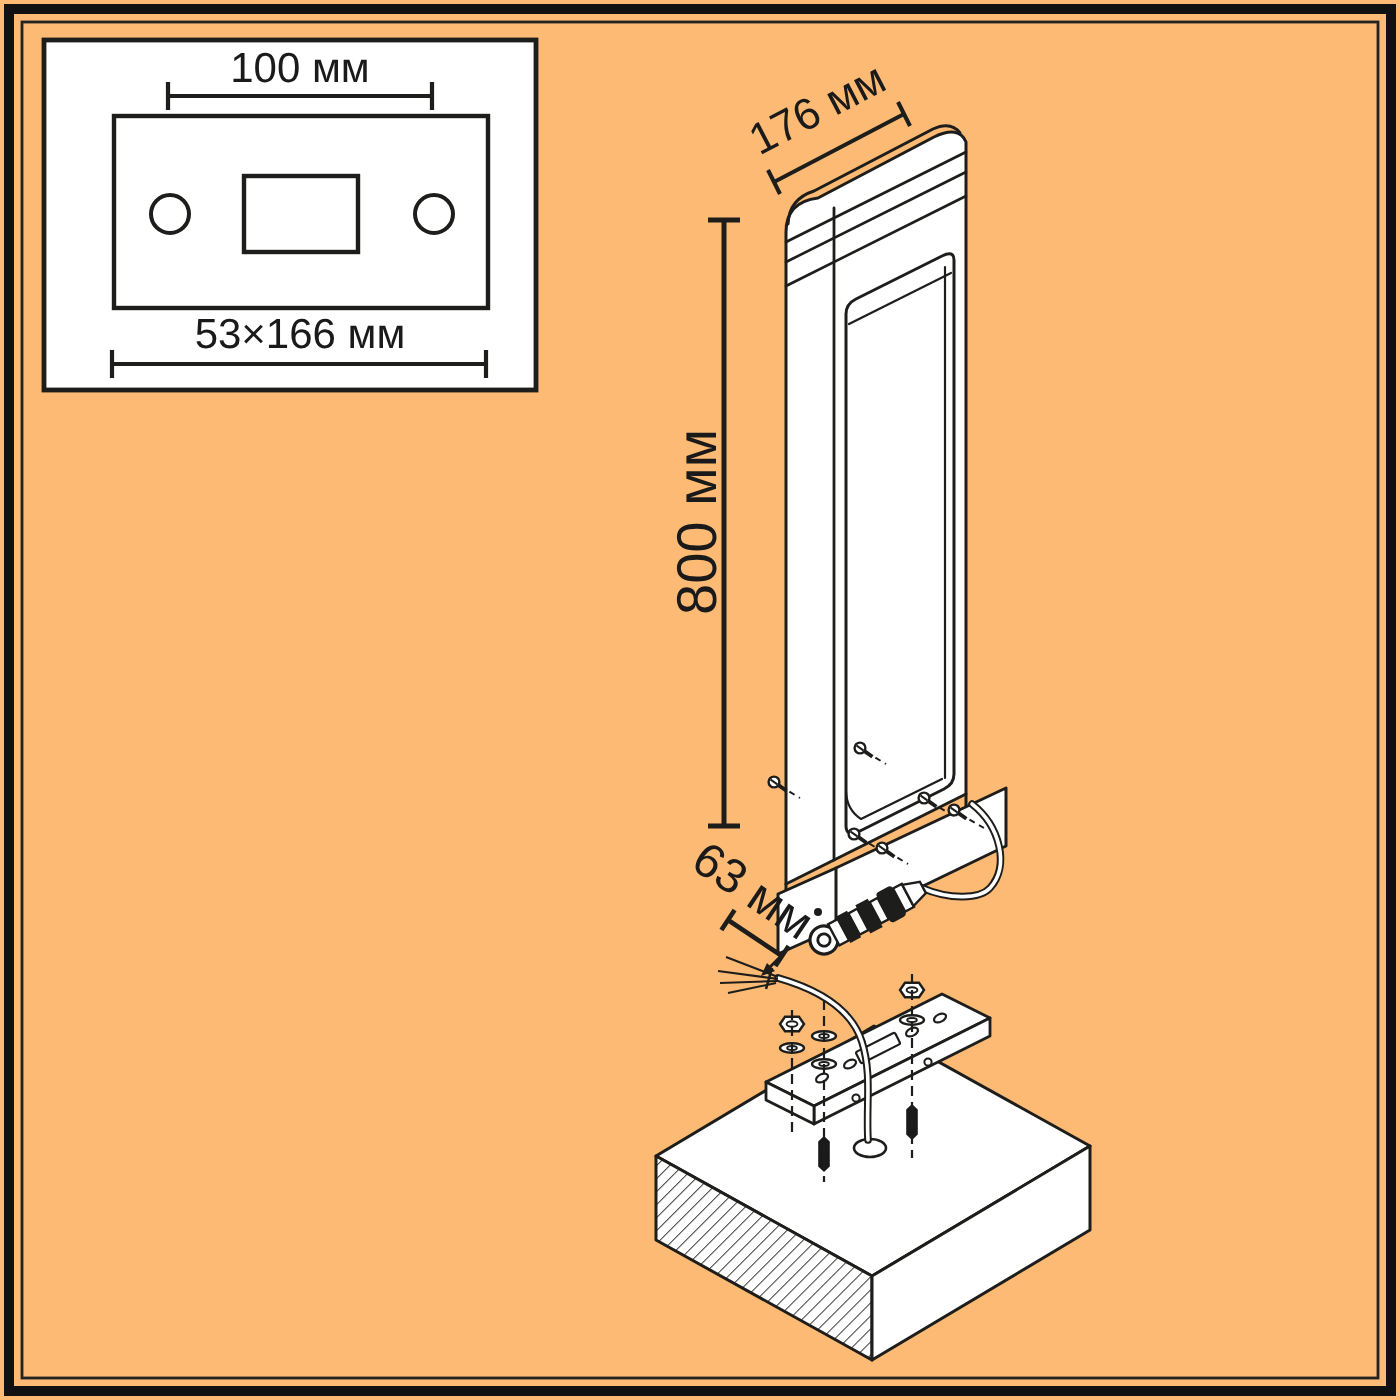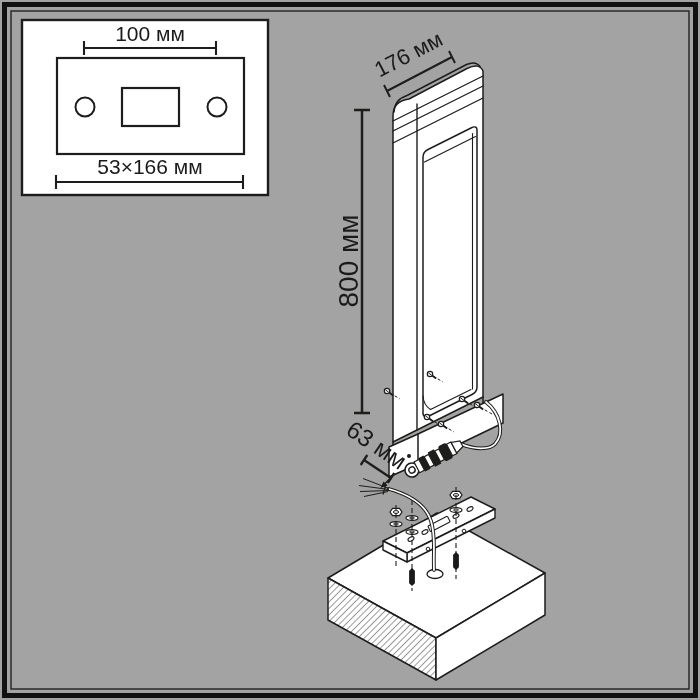--- a/index.html
+++ b/index.html
@@ -1,16 +1,16 @@
 <!DOCTYPE html>
 <html><head>
 <meta charset="utf-8">
 <style>
   html,body{margin:0;padding:0;background:#ffffff;}
-  .stage{position:relative;width:700px;height:700px;background:#a3a3a3;overflow:hidden;}
+  .stage{position:relative;width:700px;height:700px;background:#fdba74;overflow:hidden;}
   svg text{font-family:"Liberation Sans","DejaVu Sans",sans-serif;fill:#1a1a1a;}
 </style>
 </head>
 <body>
 
 <div class="stage">
 <svg width="700" height="700" viewBox="0 0 700 700">
   <defs>
     <pattern id="hatch" width="4.6" height="4.6" patternUnits="userSpaceOnUse" patternTransform="rotate(45)">
       <rect width="4.6" height="4.6" fill="#ffffff"></rect>

